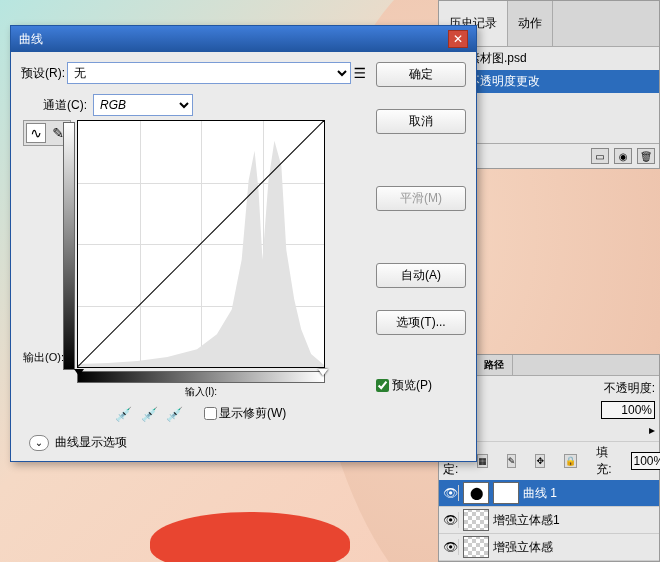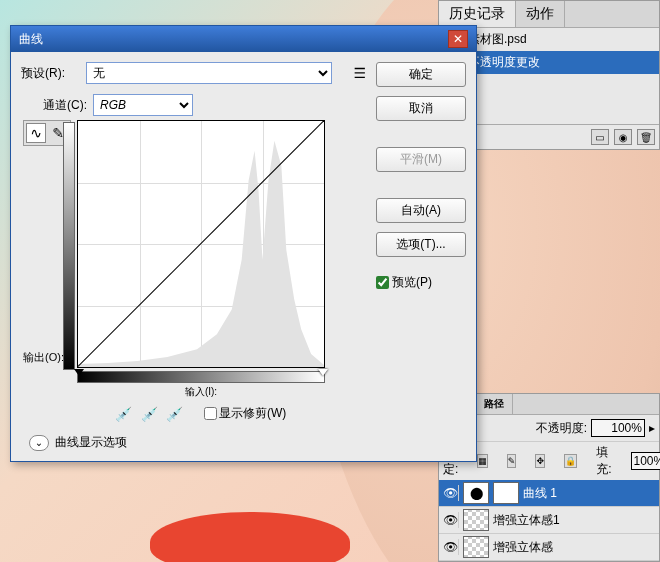--- a/index.html
+++ b/index.html
@@ -3,50 +3,50 @@
   <meta charset="utf-8">
   <style>
     * { box-sizing: border-box; margin: 0; padding: 0; font-family: "Microsoft YaHei", SimSun, Arial, sans-serif; font-size: 12px; }
     body { width: 660px; height: 562px; background: linear-gradient(135deg, #b8e6e0 0%, #f5d9c5 40%, #f8ccb8 100%); position: relative; overflow: hidden; }
     
     .bg-face { position: absolute; right: -50px; top: -50px; width: 400px; height: 700px; background: radial-gradient(ellipse at 30% 40%, #f5d5c0 0%, #eec5ae 60%, #dab59a 100%); border-radius: 50% 30% 40% 60%; }
     .bg-lips { position: absolute; left: 150px; bottom: -10px; width: 200px; height: 60px; background: #e84530; border-radius: 50% 50% 40% 40%; }
     
     .history-panel { position: absolute; right: 0; top: 0; width: 222px; background: #e8e8e8; border: 1px solid #9a9a9a; }
     .history-tabs { display: flex; background: #d6d6d6; border-bottom: 1px solid #aaa; }
-    .history-tab { padding: 4px 10px; font-size: 14px; border-right: 1px solid #aaa; }
+    .history-tab { padding: 14px 10px; font-size: 12px; border-right: 1px solid #aaa; }
     .history-tab.active { background: #e8e8e8; }
     .history-item { padding: 3px 5px; display: flex; align-items: center; gap: 4px; }
     .history-item.selected { background: #2b6cbc; color: white; }
     .history-thumb { width: 20px; height: 16px; background: #b8e6e0; border: 1px solid #888; }
     .history-footer { display: flex; justify-content: flex-end; gap: 5px; padding: 4px; border-top: 1px solid #aaa; }
     .footer-btn { width: 18px; height: 16px; border: 1px solid #888; background: #ddd; display: flex; align-items: center; justify-content: center; font-size: 10px; }
     
     .layers-panel { position: absolute; right: 0; bottom: 0; width: 222px; background: #e8e8e8; border: 1px solid #9a9a9a; }
     .layers-tabs { display: flex; background: #d6d6d6; border-bottom: 1px solid #aaa; }
     .layers-tab { padding: 3px 8px; font-size: 10px; border-right: 1px solid #aaa; font-weight: bold; }
     .layers-controls { padding: 4px; display: flex; flex-direction: column; gap: 2px; }
-    .layers-row { display: flex; align-items: center; gap: 4px; justify-content: flex-end; }
+    .layers-row { display: flex; align-items: flex-end; gap: 4px; justify-content: flex-end; flex-direction: column; }
     .opacity-val { width: 54px; text-align: right; border: 1px solid #000000; padding: 1px 2px; background: #f5f5f5; }
     .lock-row { display: flex; gap: 19px; padding: 2px 4px; border-top: 1px solid #ccc; align-items: center; }
     .lock-icon { width: 14px; height: 14px; border: 1px solid #999; background: #ddd; font-size: 9px; display: flex; align-items: center; justify-content: center; }
     .layer-item { display: flex; align-items: center; padding: 2px 4px; border-bottom: 1px solid #ccc; gap: 4px; }
     .layer-item.selected { background: #2b6cbc; color: white; }
     .eye-icon { width: 16px; height: 16px; display: flex; align-items: center; justify-content: center; border-right: 1px solid #ccc; }
     .layer-thumb { width: 26px; height: 22px; background: #fff; border: 1px solid #666; }
     .layer-thumb.checker { background: repeating-conic-gradient(#ccc 0% 25%, #fff 0% 50%) 50% / 8px 8px; }
     
     .dialog { position: absolute; left: 10px; top: 25px; width: 467px; background: #ebebeb; border: 1px solid #2155a0; box-shadow: 3px 3px 8px rgba(0,0,0,0.3); }
     .titlebar { background: linear-gradient(#3f7dd9, #2155a0); color: white; padding: 4px 8px; display: flex; justify-content: space-between; align-items: center; font-size: 13px; }
     .close-btn { width: 20px; height: 18px; background: #d04a3a; color: white; display: flex; align-items: center; justify-content: center; border: 1px solid #a03020; font-size: 12px; cursor: pointer; }
     .dialog-body { padding: 10px; display: flex; gap: 10px; }
     .left-section { flex: 1; }
-    .right-section { width: 90px; display: flex; flex-direction: column; gap: 9px; }
-    
-    .preset-row { display: flex; align-items: center; gap: 21px; margin-bottom: 10px; }
+    .right-section { width: 90px; display: flex; flex-direction: column; gap: 22px; }
+    
+    .preset-row { display: flex; align-items: center; gap: 2px; margin-bottom: 10px; }
     .preset-select { flex: 1; padding: 2px; border: 1px solid #7a9cd6; background: white; }
     .channel-row { display: flex; align-items: center; gap: 6px; margin-left: 22px; margin-bottom: 4px; }
     .channel-select { width: 100px; padding: 2px; border: 1px solid #7a9cd6; background: white; font-style: italic; }
     
     .curve-area { display: flex; gap: 4px; margin-left: 2px; }
     .tool-col { width: 50px; display: flex; flex-direction: column; gap: 4px; }
     .tool-btns { display: flex; gap: 2px; border: 1px solid #999; padding: 2px; background: #e0e0e0; width: 48px; }
     .tool-btn { width: 20px; height: 20px; display: flex; align-items: center; justify-content: center; border: 1px solid transparent; font-size: 14px; }
     .tool-btn.active { border: 1px solid #888; background: #fff; }
     .output-label { margin-top: 200px; font-size: 11px; }
@@ -66,21 +66,21 @@
     
     .eyedroppers { display: flex; justify-content: center; gap: 8px; margin-top: 6px; align-items: center; }
     .eyedrop { font-size: 14px; }
     .clip-check { display: flex; align-items: center; gap: 2px; margin-left: 12px; }
     
     .options-row { display: flex; align-items: center; gap: 6px; margin-top: 12px; margin-left: 8px; }
     .expand-btn { width: 20px; height: 16px; border: 1px solid #888; border-radius: 8px; background: #fff; display: flex; align-items: center; justify-content: center; font-size: 10px; }
     
     .btn { padding: 3px 0; border: 1px solid #888; border-radius: 3px; background: linear-gradient(#fdfdfd, #e8e8e8); text-align: center; cursor: pointer; font-size: 12px; }
     .btn.disabled { color: #999; }
-    .preview-check { display: flex; gap: 3px; margin-top: 8px; }
+    .preview-check { display: flex; gap: 3px; margin-top: 20px; }
     .preview-check input { accent-color: #2a8030; }
     
     .watermark { position: absolute; right: 4px; top: 4px; font-size: 11px; color: #888; text-shadow: 1px 1px 0 #fff; }
     .watermark2 { position: absolute; right: 8px; top: 18px; font-size: 9px; color: #999; }
   </style>
 </head>
 <body>
 
 <div class="bg-face"></div>
 <div class="bg-lips"></div>

